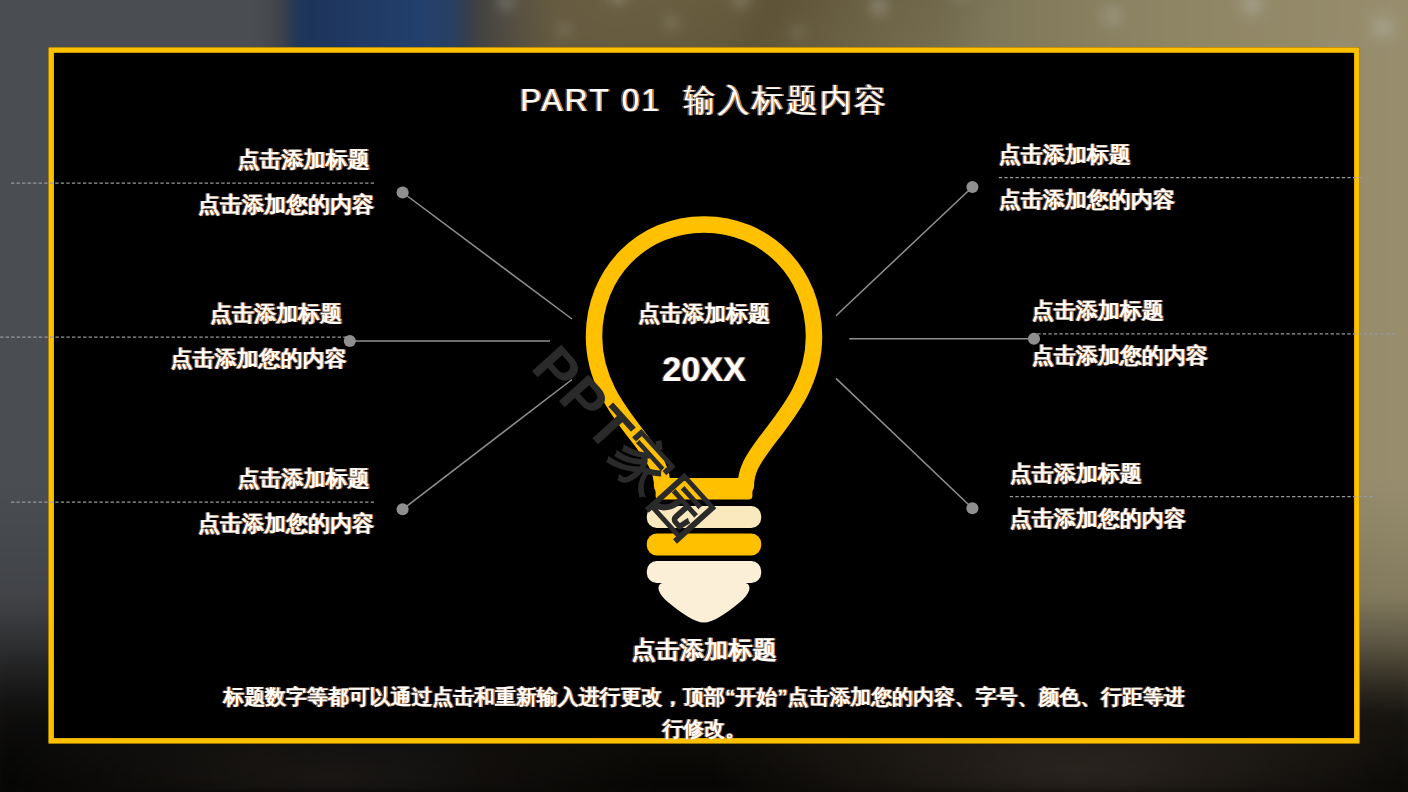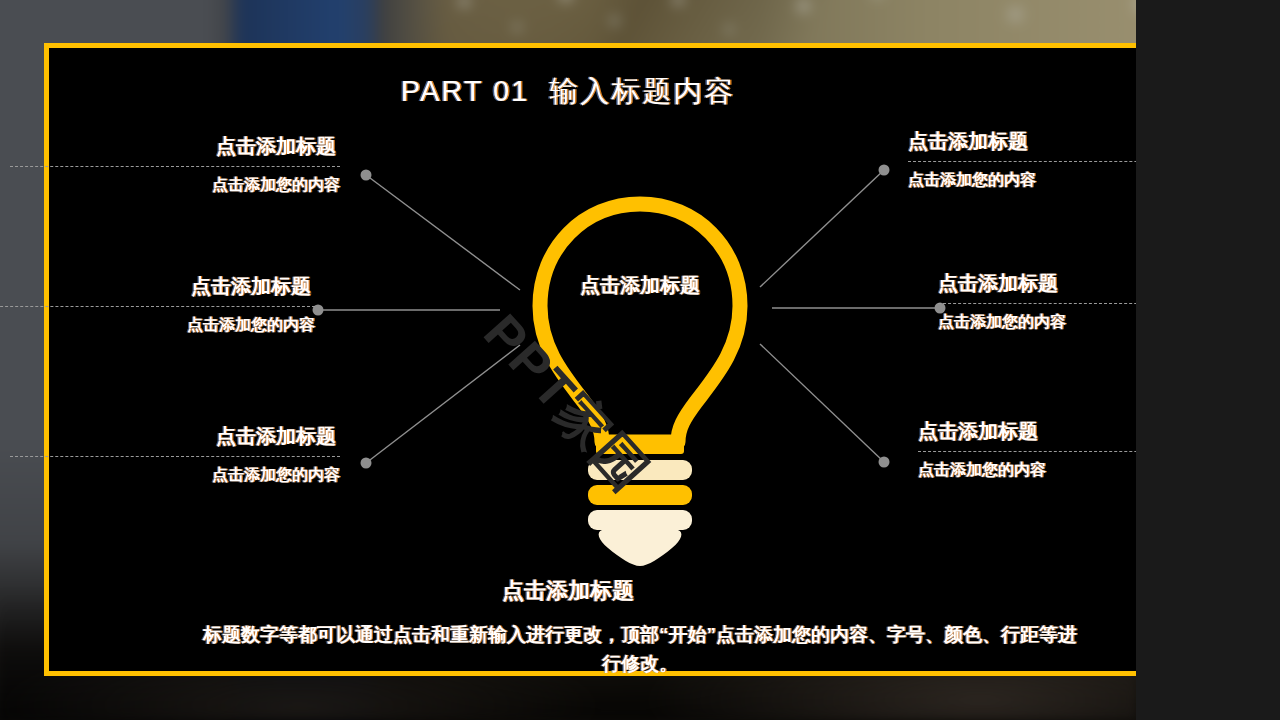--- a/index.html
+++ b/index.html
@@ -4,21 +4,21 @@
 <title>PPT Slide</title>
 <style>
   * { margin:0; padding:0; box-sizing:border-box; }
   html, body {
     width:1280px; height:720px; overflow:hidden;
     background:#1a1a1a;
     font-family:"Liberation Sans", "DejaVu Sans", sans-serif;
   }
 
   
-  #slide-root { position:relative; width:1136px; height:720px; overflow:hidden; }
+  #slide-root { position:relative; width:1280px; height:720px; overflow:hidden; }
 
   #bg-photo {
     position:absolute; inset:0;
     background:
       
       linear-gradient(to top, rgba(5,4,3,0.97) 0%, rgba(10,8,6,0.85) 12%, rgba(12,10,8,0.15) 26%, rgba(0,0,0,0) 40%),
       
       linear-gradient(to right, #4a4d52 0%, #4a4d52 20%, rgba(74,77,82,0) 23%),
       
       linear-gradient(to right, rgba(0,0,0,0) 21.5%, #1d3357 22.5%, #22406e 31%, #2b3f5e 33.5%, rgba(0,0,0,0) 34.5%),
@@ -93,21 +93,21 @@
   .item { position:absolute; width:330px; }
   .item .item-title {
     color:#ffffff; font-size:20px; font-weight:bold; line-height:1.15;
     text-shadow: 1.2px 0 0 rgba(255,140,30,0.85), -1.2px 0 0 rgba(110,165,255,0.55);
   }
   .item .item-rule {
     height:0; margin:8px 0 9px 0;
     border-top:1px dashed #9a9a9a;
   }
   .item .item-body {
-    color:#ffffff; font-size:16px; font-weight:bold; line-height:1.15;
+    color:#ffffff; font-size:20px; font-weight:bold; line-height:1.15;
     text-shadow: 1.2px 0 0 rgba(255,140,30,0.85), -1.2px 0 0 rgba(110,165,255,0.55);
   }
   .item.right { text-align:left; }
   .item.left  { text-align:right; }
   .item.left .item-title { padding-right:4px; }
 
   
   #item-l1 { left:10px;  top:135px; }
   #item-l2 { left:-15px; top:275px; }
   #item-l3 { left:10px;  top:425px; }
@@ -191,20 +191,21 @@
       <rect x="96" y="320" width="104" height="20" rx="9" fill="#FBF0D7"></rect>
     </svg>
   </div>
 
   <svg style="position:absolute;left:492px;top:528px;width:296px;height:42px;" viewBox="0 0 296 42" xmlns="http://www.w3.org/2000/svg">
     <path d="M110 2 C 120 0, 176 0, 186 2 C 192 4, 190 12, 180 20 C 168 30, 156 38, 148 38
              C 140 38, 128 30, 116 20 C 106 12, 104 4, 110 2 Z" fill="#FBF0D7"></path>
   </svg>
 
   <div id="bulb-label">点击添加标题</div>
+  <div id="bulb-year">20XX</div>
 
   <div id="watermark">PPT家园</div>
 
   <div class="item left" id="item-l1">
     <div class="item-title">点击添加标题</div>
     <div class="item-rule"></div>
     <div class="item-body">点击添加您的内容</div>
   </div>
   <div class="item left" id="item-l2">
     <div class="item-title">点击添加标题</div>

